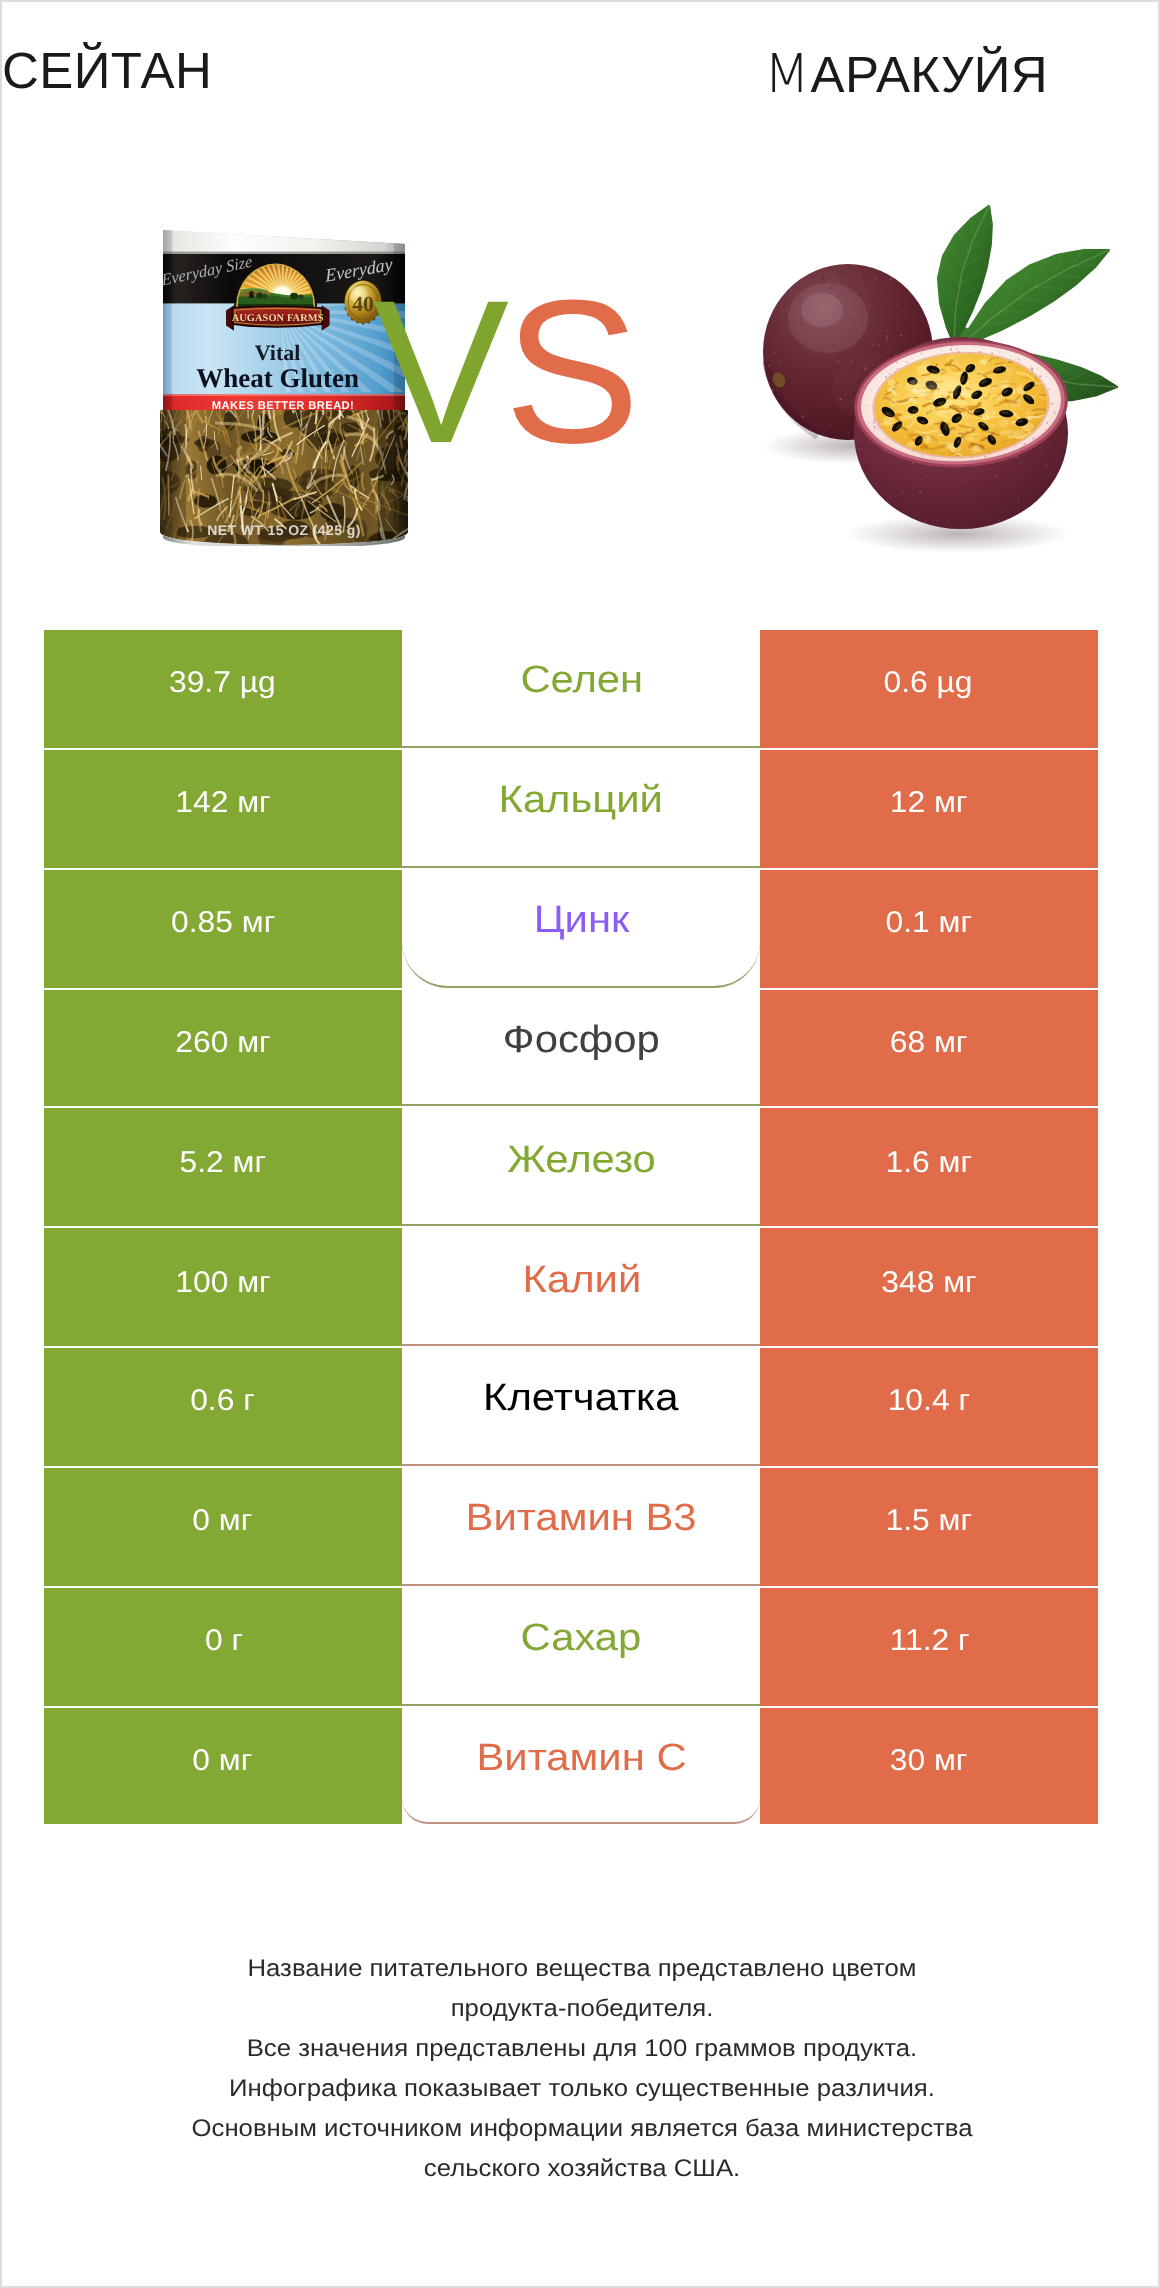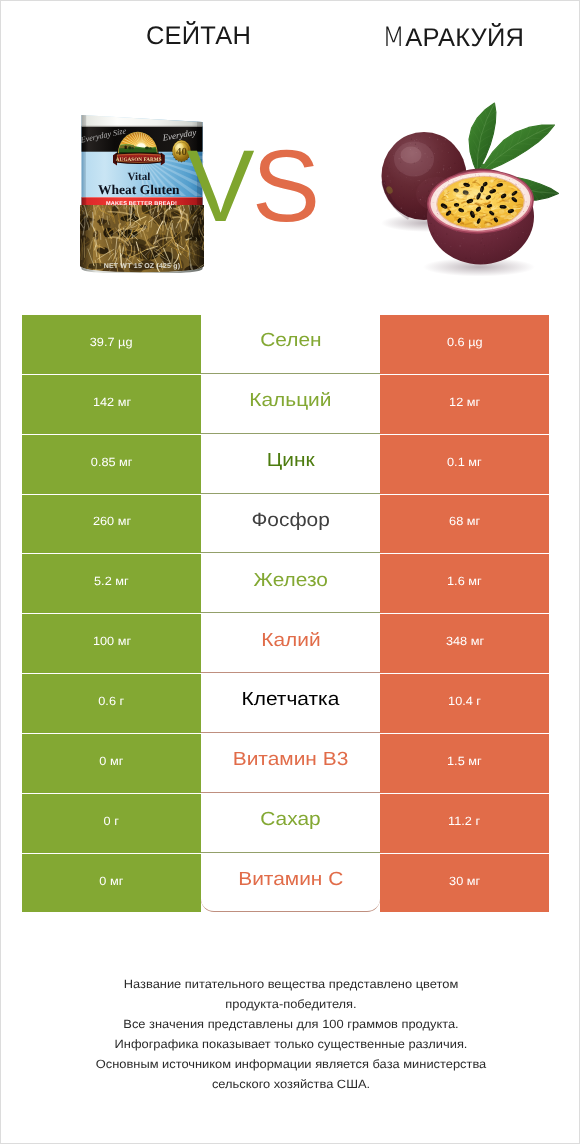--- a/index.html
+++ b/index.html
@@ -1,32 +1,32 @@
 <!DOCTYPE html>
 <html><head>
 <meta charset="utf-8">
 <title>Comparison</title>
 <style>
   html,body{margin:0;padding:0;}
   body{width:580px;height:1144px;background:#fff;font-family:"Liberation Sans",sans-serif;-webkit-font-smoothing:antialiased;text-rendering:geometricPrecision;}
   .page{position:relative;width:580px;height:1144px;overflow:hidden;background:#fff;box-sizing:border-box;border:1px solid #dcdcdc;}
   .titles{position:absolute;left:0;top:0;width:580px;height:72px;}
   .title{position:absolute;top:21px;font-size:25.5px;font-weight:400;color:#1a1a1a;letter-spacing:0.2px;white-space:nowrap;}
-  #t1{left:0;width:250px;text-align:right;}
+  #t1{left:0;width:250px;text-align:left;}
   #t2{left:318px;width:268px;text-align:center;}
   .tlight{font-family:"DejaVu Sans",sans-serif;font-weight:100;font-size:26.8px;}
   .hero{position:absolute;left:0;top:0;width:580px;height:300px;}
   .can{position:absolute;left:79px;top:114px;}
   .fruit{position:absolute;left:378px;top:98px;}
   .vs{position:absolute;left:-1px;top:134px;width:504px;text-align:center;font-size:102px;font-weight:400;line-height:1;letter-spacing:-2.5px;}
   .vs .v{color:#7fa52e;}
   .vs .s{color:#e16c49;}
   .table{position:absolute;left:21px;top:314px;width:537px;}
   .row{position:relative;height:59.85px;}
-  .cell{position:absolute;top:0;bottom:1px;display:flex;align-items:center;justify-content:center;font-size:12px;font-weight:400;padding-bottom:5px;box-sizing:border-box;}
+  .cell{position:absolute;top:0;bottom:1px;display:flex;align-items:center;justify-content:center;font-size:15.0px;font-weight:400;padding-bottom:5px;box-sizing:border-box;}
   .left{left:0;width:179px;background:#83a833;color:#fff;}
   .cell span{display:inline-block;transform:scaleX(1.06);}
   .mid span{transform:scaleX(1.10);}
   .right{left:358px;width:169px;background:#e16c49;color:#fff;}
   .mid{left:179px;width:179px;font-size:19px;font-weight:400;background:#fff;padding-bottom:5px;}
   .footer{position:absolute;left:0;top:974px;width:580px;text-align:center;font-size:12px;line-height:19.9px;color:#2b2b2b;}
   .footer div{display:block;transform:scaleX(1.072);transform-origin:center;}
 </style>
 </head>
 <body>
@@ -1639,21 +1639,21 @@
           <span>Кальций</span>
         </div>
         <div class="cell right">
           <span>12 мг</span>
         </div>
       </div>
       <div class="row">
         <div class="cell left">
           <span>0.85 мг</span>
         </div>
-        <div class="cell mid" style="color: #4d7c0f; border-bottom: 1px solid rgb(147, 160, 106);">
+        <div class="cell mid" style="color: #8b5cf6; border-bottom: 1px solid rgb(147, 160, 106); border-radius: 23px;">
           <span>Цинк</span>
         </div>
         <div class="cell right">
           <span>0.1 мг</span>
         </div>
       </div>
       <div class="row">
         <div class="cell left">
           <span>260 мг</span>
         </div>

